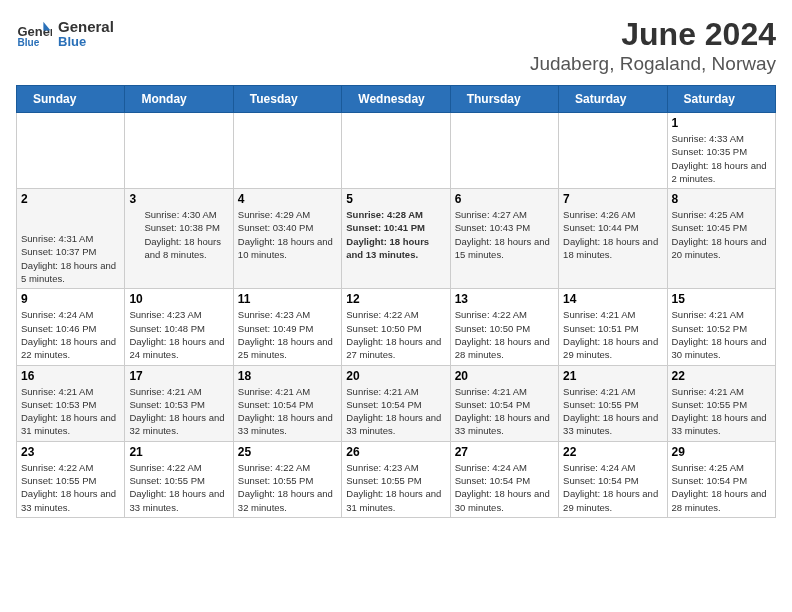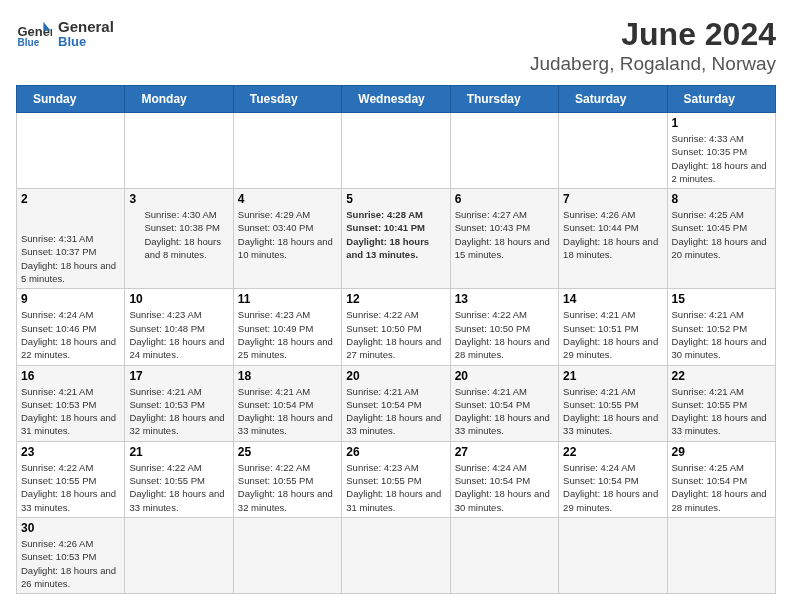--- a/index.html
+++ b/index.html
@@ -297,28 +297,14 @@
 Sunset: 10:54 PM
 Daylight: 18 hours and 29 minutes.</div>
         </td>
         <td>
           <span class="day-num">29</span>
           <div class="day-info" style="white-space: pre-line;">Sunrise: 4:25 AM
 Sunset: 10:54 PM
 Daylight: 18 hours and 28 minutes.</div>
         </td>
       </tr>
-      <tr class="last-row">
-        <td>
-          <span class="day-num">30</span>
-          <div class="day-info" style="white-space: pre-line;">Sunrise: 4:26 AM
-Sunset: 10:53 PM
-Daylight: 18 hours and 26 minutes.</div>
-        </td>
-        <td class="empty-cell"></td>
-        <td class="empty-cell"></td>
-        <td class="empty-cell"></td>
-        <td class="empty-cell"></td>
-        <td class="empty-cell"></td>
-        <td class="empty-cell"></td>
-      </tr>
     </tbody>
 </table>
 
 </body></html>

